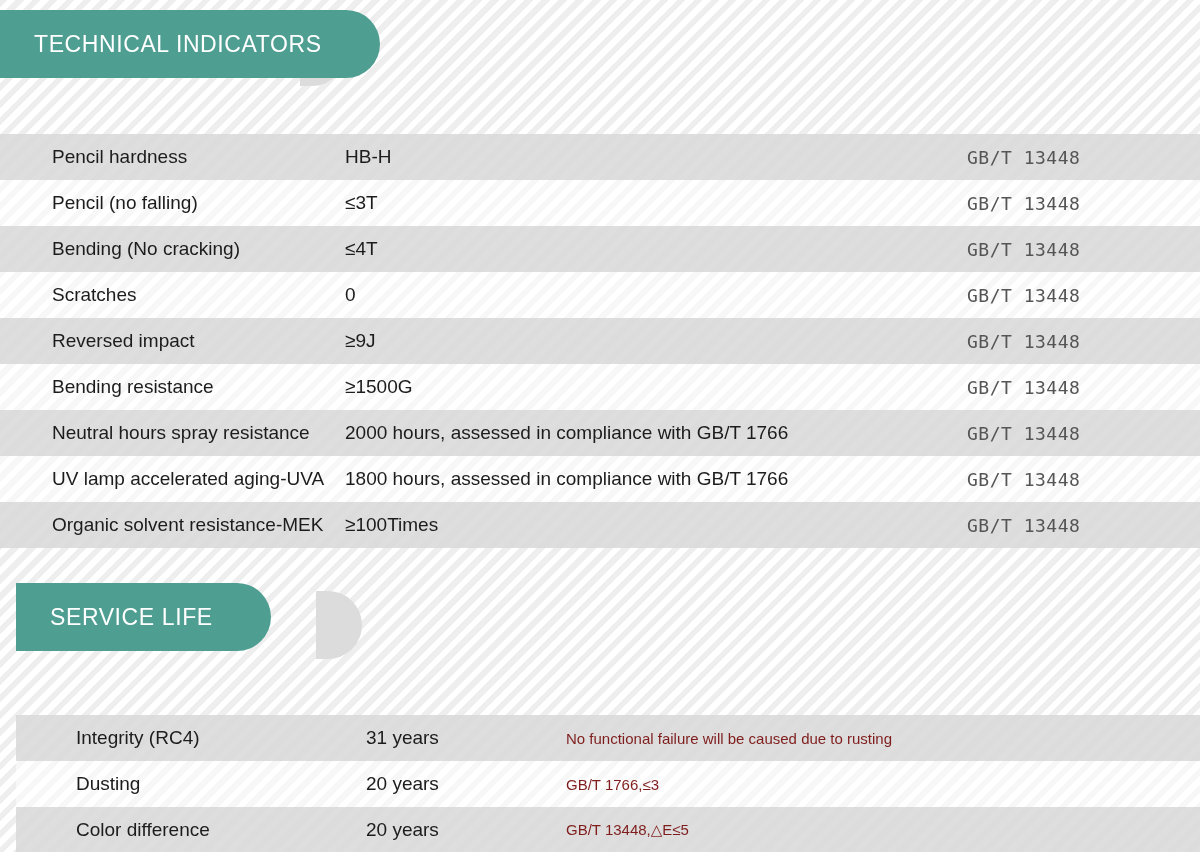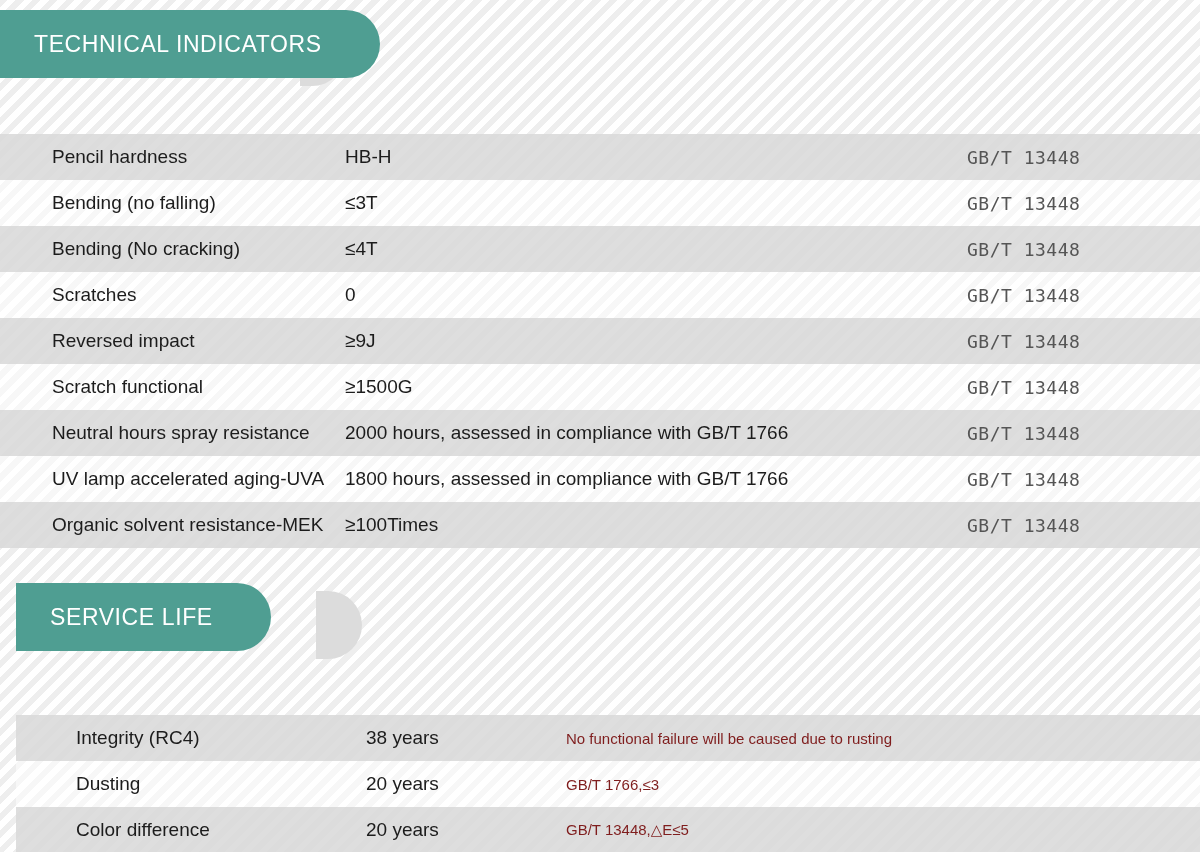--- a/index.html
+++ b/index.html
@@ -154,41 +154,41 @@
 
   <div class="tech-table-wrap">
     <table class="table">
       <tbody>
         <tr class="row alt">
           <td class="ti-c1">Pencil hardness</td>
           <td class="ti-c2">HB-H</td>
           <td class="ti-c3">GB/T 13448</td>
         </tr>
         <tr class="row plain">
-          <td class="ti-c1">Bending (no falling)</td>
+          <td class="ti-c1">Pencil (no falling)</td>
           <td class="ti-c2">≤3T</td>
           <td class="ti-c3">GB/T 13448</td>
         </tr>
         <tr class="row alt">
           <td class="ti-c1">Bending (No cracking)</td>
           <td class="ti-c2">≤4T</td>
           <td class="ti-c3">GB/T 13448</td>
         </tr>
         <tr class="row plain">
           <td class="ti-c1">Scratches</td>
           <td class="ti-c2">0</td>
           <td class="ti-c3">GB/T 13448</td>
         </tr>
         <tr class="row alt">
           <td class="ti-c1">Reversed impact</td>
           <td class="ti-c2">≥9J</td>
           <td class="ti-c3">GB/T 13448</td>
         </tr>
         <tr class="row plain">
-          <td class="ti-c1">Scratch functional</td>
+          <td class="ti-c1">Bending resistance</td>
           <td class="ti-c2">≥1500G</td>
           <td class="ti-c3">GB/T 13448</td>
         </tr>
         <tr class="row alt">
           <td class="ti-c1">Neutral hours spray resistance</td>
           <td class="ti-c2">2000 hours, assessed in compliance with GB/T 1766</td>
           <td class="ti-c3">GB/T 13448</td>
         </tr>
         <tr class="row plain">
           <td class="ti-c1">UV lamp accelerated aging-UVA</td>
@@ -212,21 +212,21 @@
     <div class="banner">
       <span class="banner-title">SERVICE LIFE</span>
     </div>
   </div>
 
   <div class="service-table-wrap">
     <table class="table">
       <tbody>
         <tr class="row alt">
           <td class="sl-c1">Integrity (RC4)</td>
-          <td class="sl-c2">38 years</td>
+          <td class="sl-c2">31 years</td>
           <td class="sl-c3">No functional failure will be caused due to rusting</td>
         </tr>
         <tr class="row plain">
           <td class="sl-c1">Dusting</td>
           <td class="sl-c2">20 years</td>
           <td class="sl-c3">GB/T 1766,≤3</td>
         </tr>
         <tr class="row alt">
           <td class="sl-c1">Color difference</td>
           <td class="sl-c2">20 years</td>

